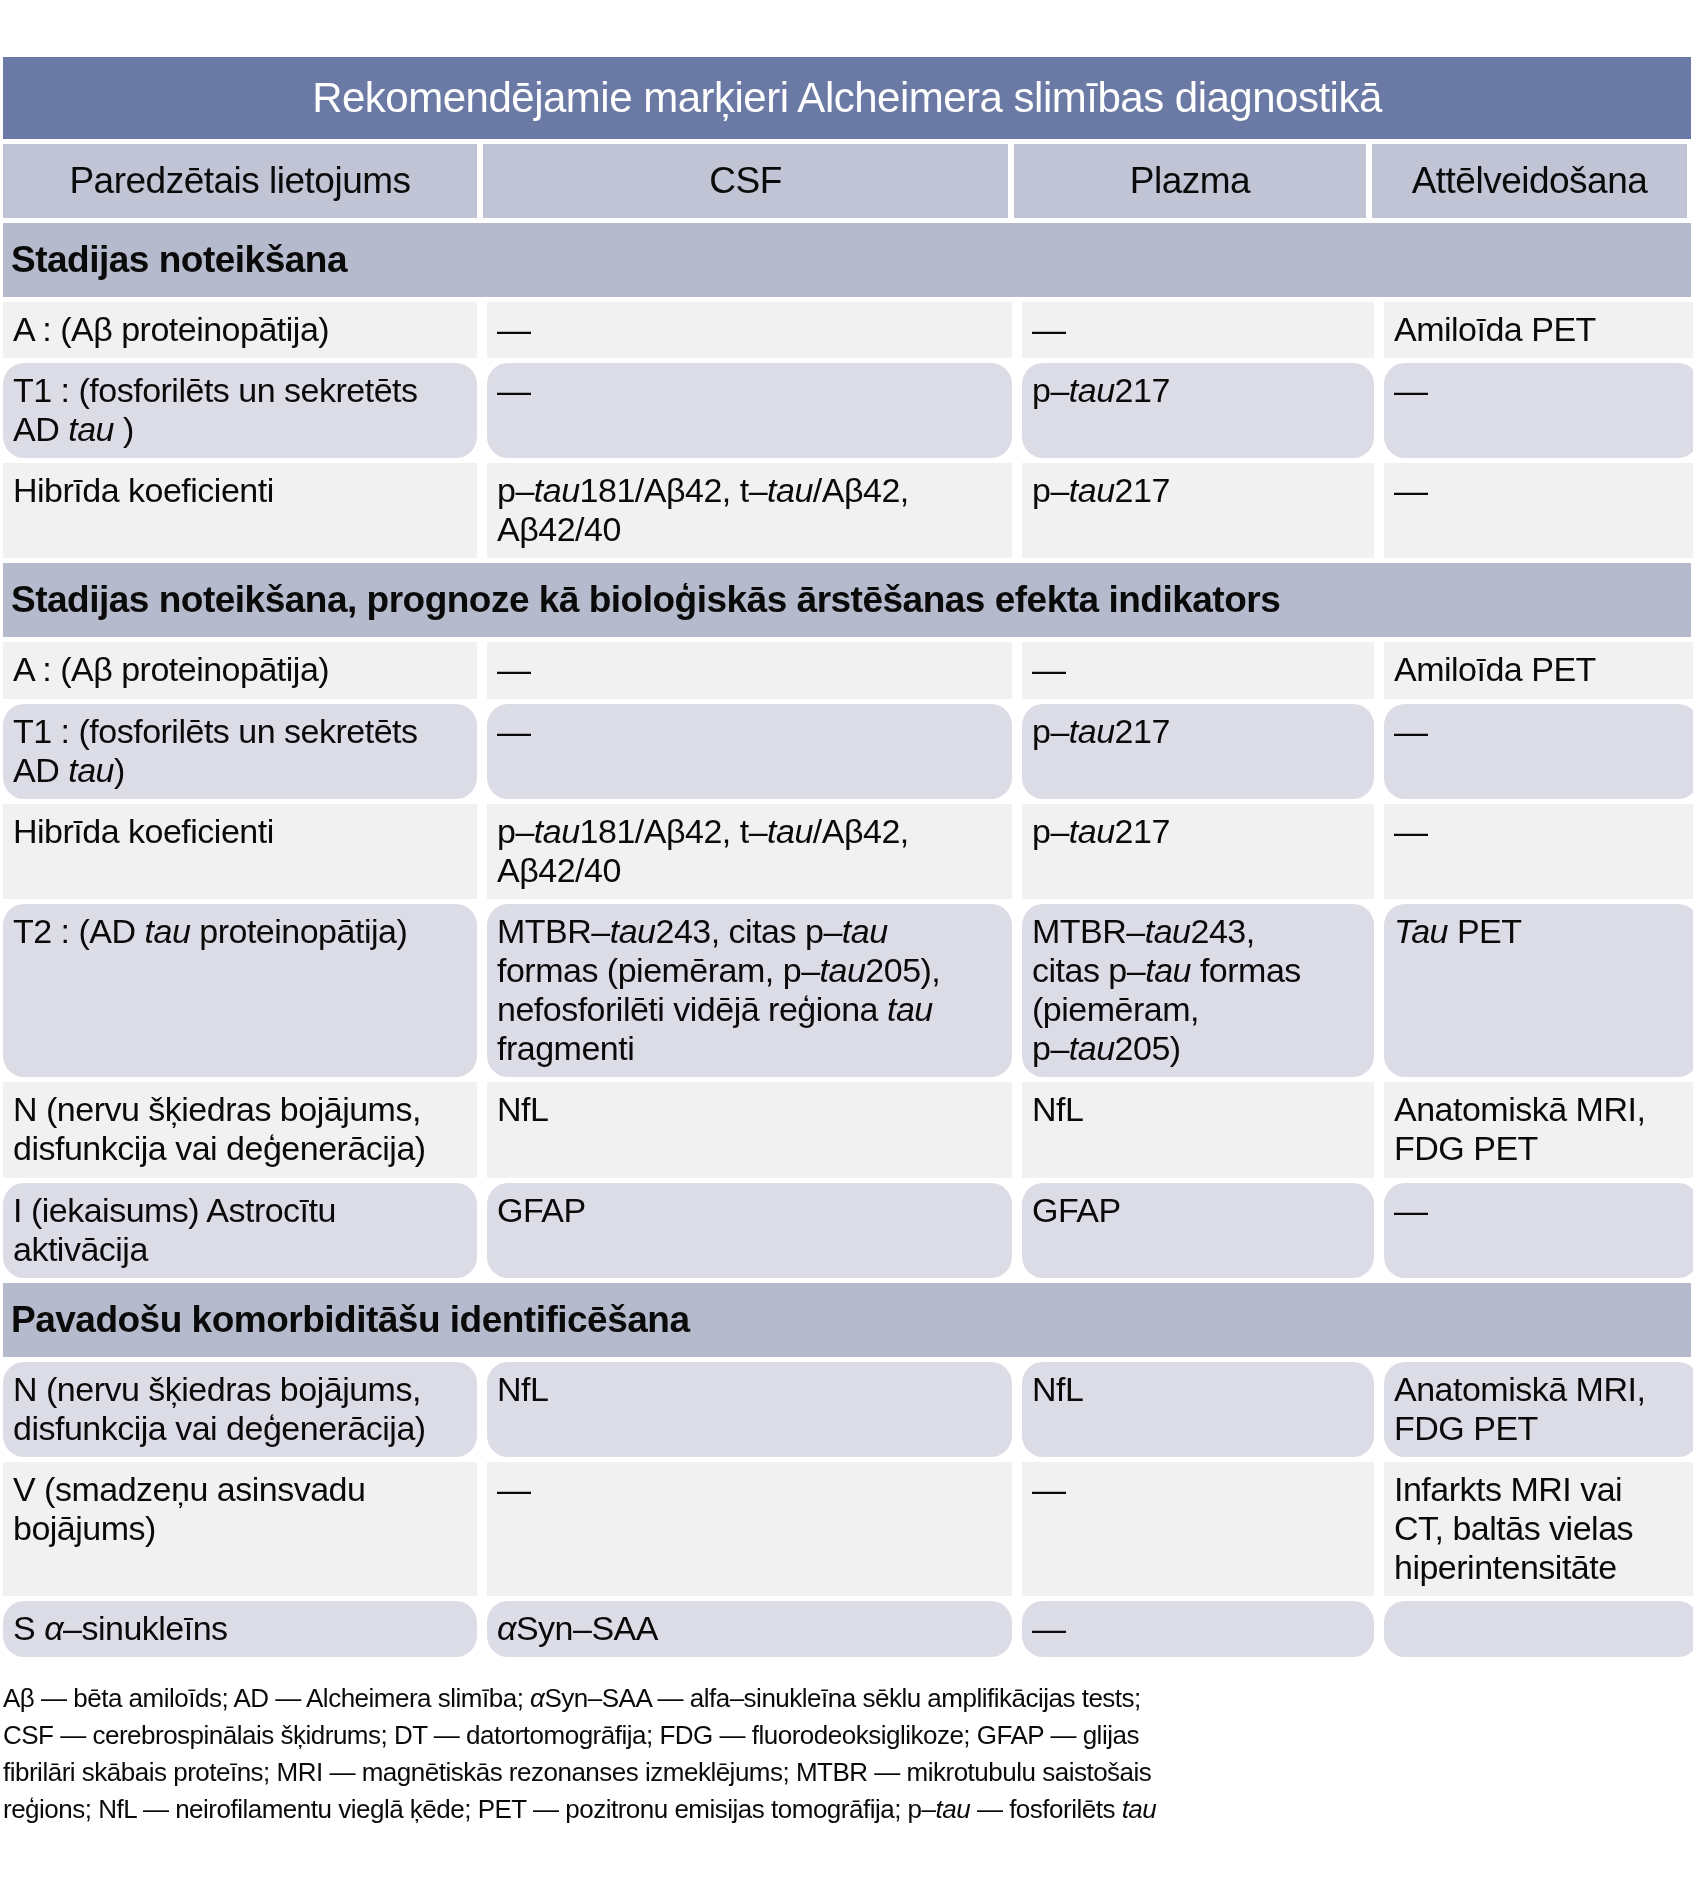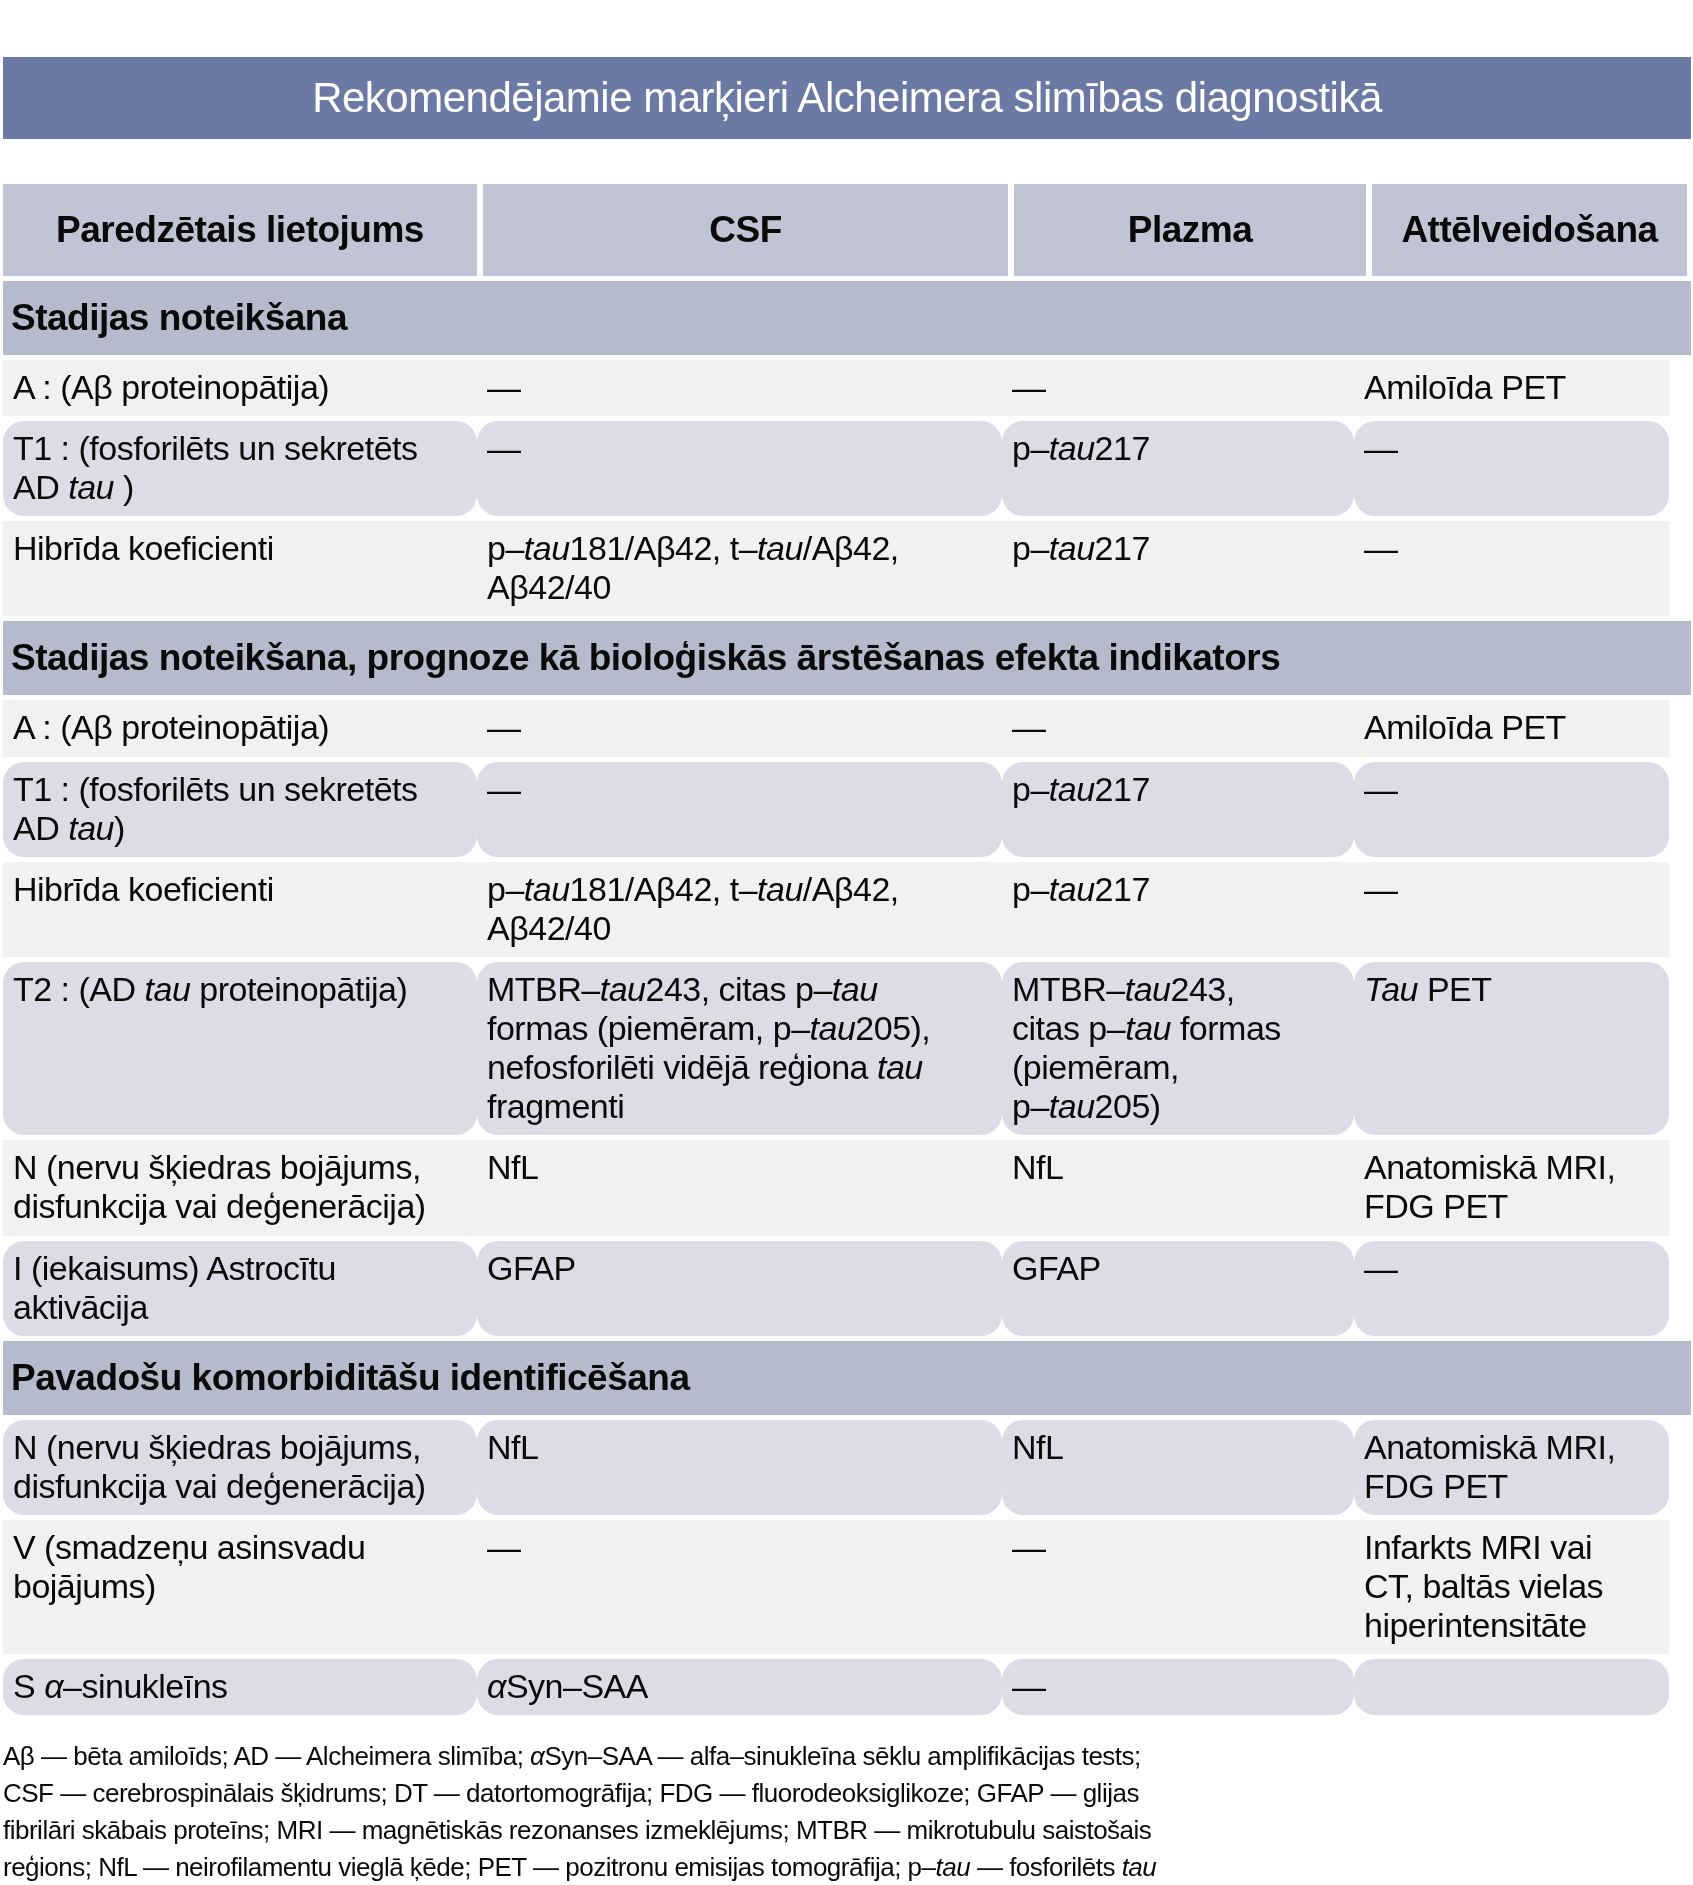--- a/index.html
+++ b/index.html
@@ -30,44 +30,43 @@
     margin-bottom: 5px;
   }
   .header-row {
     display: grid;
     grid-template-columns: 474px 525px 352px 315px;
     column-gap: 6px;
     margin-bottom: 5px;
   }
   .header-cell {
     background: var(--header-bg, #c0c4d4);
-    height: 92px;
+    height: 74px;
     display: flex;
     align-items: center;
     justify-content: center;
-    font-weight: bold;
+    font-weight: normal;
     font-size: 37px;
     letter-spacing: -0.5px;
-    margin-top: 40px;
   }
   .section-band {
     background: var(--band-bg, #b5bacc);
     height: 74px;
     display: flex;
     align-items: center;
     padding-left: 8px;
     font-weight: bold;
     font-size: 37px;
     letter-spacing: -0.5px;
     margin-bottom: 5px;
   }
   .data-row {
     display: grid;
     grid-template-columns: 474px 525px 352px 315px;
-    column-gap: 0;
+    column-gap: 10px;
     margin-bottom: 5px;
   }
   .cell {
     font-size: 34px;
     line-height: 1.15;
     letter-spacing: -0.5px;
     padding: 8px 10px 9px 10px;
   }
   .cell.light { background: var(--row-light, #f1f1f2); }
   .cell.dark  { background: var(--row-dark,  #dbdce6); border-radius: 21px; }

